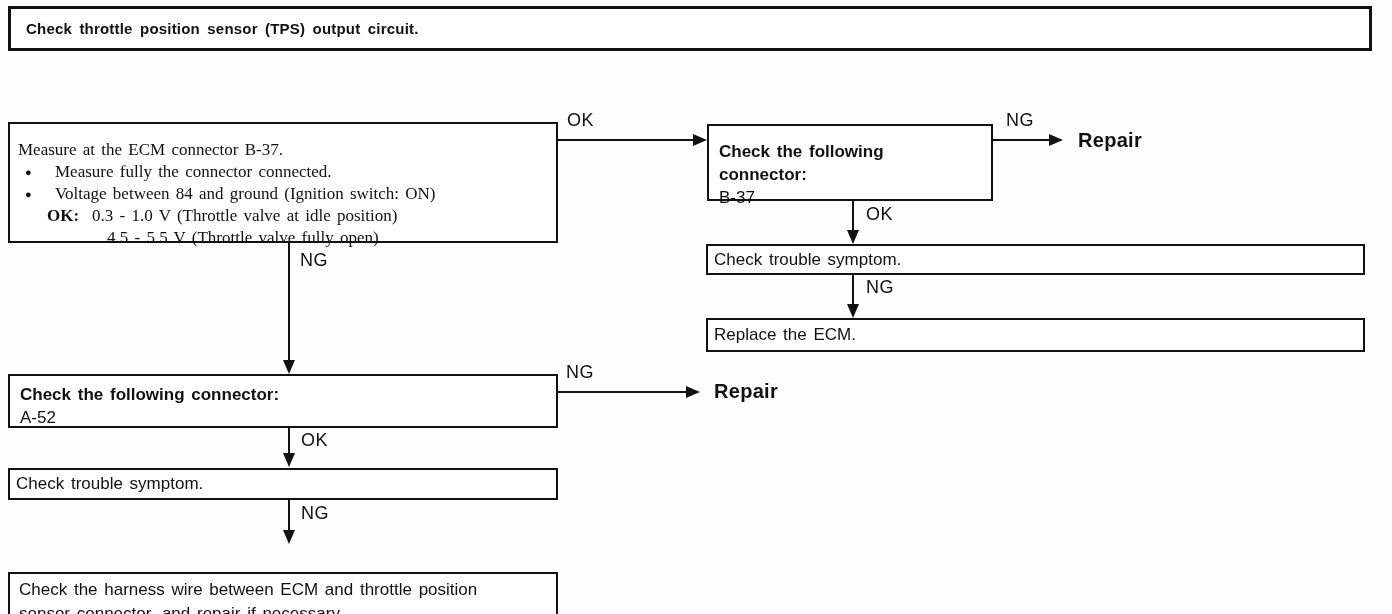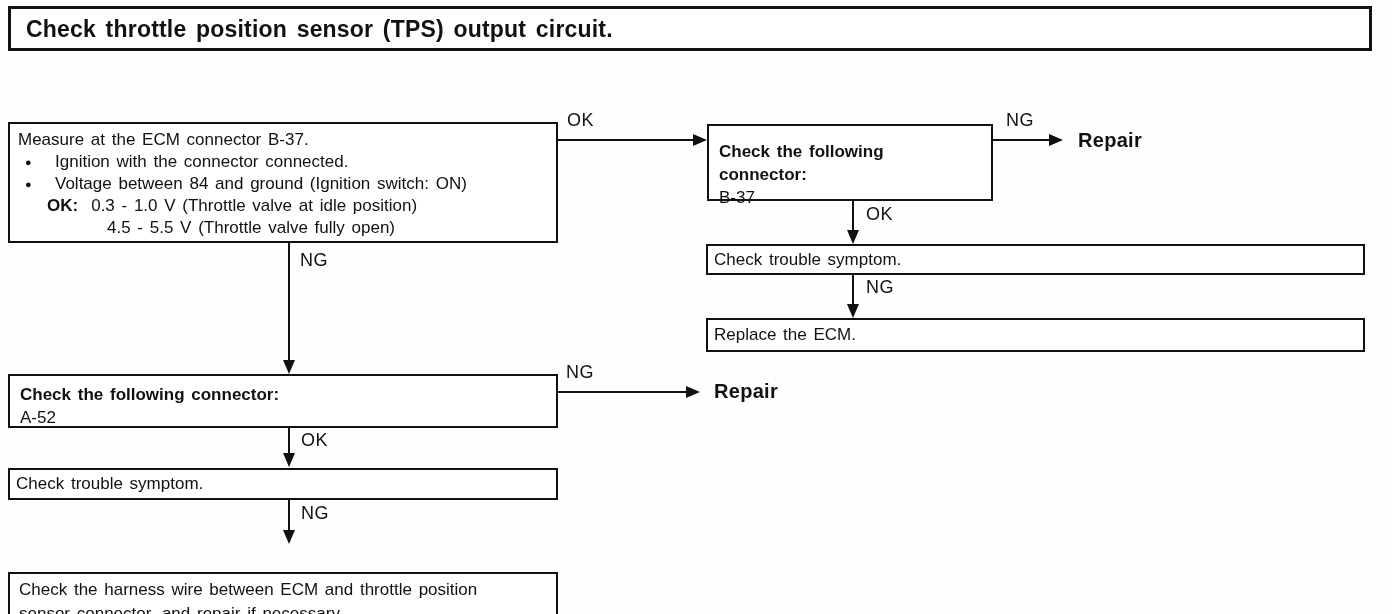--- a/index.html
+++ b/index.html
@@ -10,21 +10,21 @@
     overflow:hidden;
   }
   .box {
     position:absolute; box-sizing:border-box;
     border:2px solid #111; background:#fff;
     font-size:17px; line-height:22px; word-spacing:2px;
   }
   .title-box {
     left:8px; top:6px; width:1364px; height:45px;
     border-width:3px; display:flex; align-items:center;
-    padding-left:15px; font-size:23px; font-weight:bold;
+    padding-left:15px; font-size:15px; font-weight:bold;
     letter-spacing:0.2px; word-spacing:3px;
   }
   .node-heading { font-weight:bold; }
   .bullet-row { display:flex; }
   .bullet-glyph { width:30px; padding-left:7px; font-size:11px; line-height:22px; flex:none; }
   .ok-row { padding-left:29px; }
   .ok-prefix { font-weight:bold; margin-right:13px; }
   .ok-row2 { padding-left:89px; }
   .vcenter { display:flex; align-items:center; padding-left:6px; }
   .hline { position:absolute; height:2px; background:#111; }
@@ -44,25 +44,25 @@
 </style>
 </head>
 <body>
 
 <div class="page">
 
   <div class="box title-box">
     <span>Check throttle position sensor (TPS) output circuit.</span>
   </div>
 
-  <div class="box" style="left:8px; top:122px; width:550px; height:121px; padding:5px 8px;">
+  <div class="box" style="left:8px; top:122px; width:550px; height:121px; padding:15px 8px;font-family:Liberation Serif, serif;">
     <div>Measure at the ECM connector B-37.</div>
     <div class="bullet-row">
       <span class="bullet-glyph">●</span>
-      <span>Ignition with the connector connected.</span>
+      <span>Measure fully the connector connected.</span>
     </div>
     <div class="bullet-row">
       <span class="bullet-glyph">●</span>
       <span>Voltage between 84 and ground (Ignition switch: ON)</span>
     </div>
     <div class="ok-row">
       <span class="ok-prefix">OK:</span><span>0.3 - 1.0 V (Throttle valve at idle position)</span>
     </div>
     <div class="ok-row2">4.5 - 5.5 V (Throttle valve fully open)</div>
   </div>

